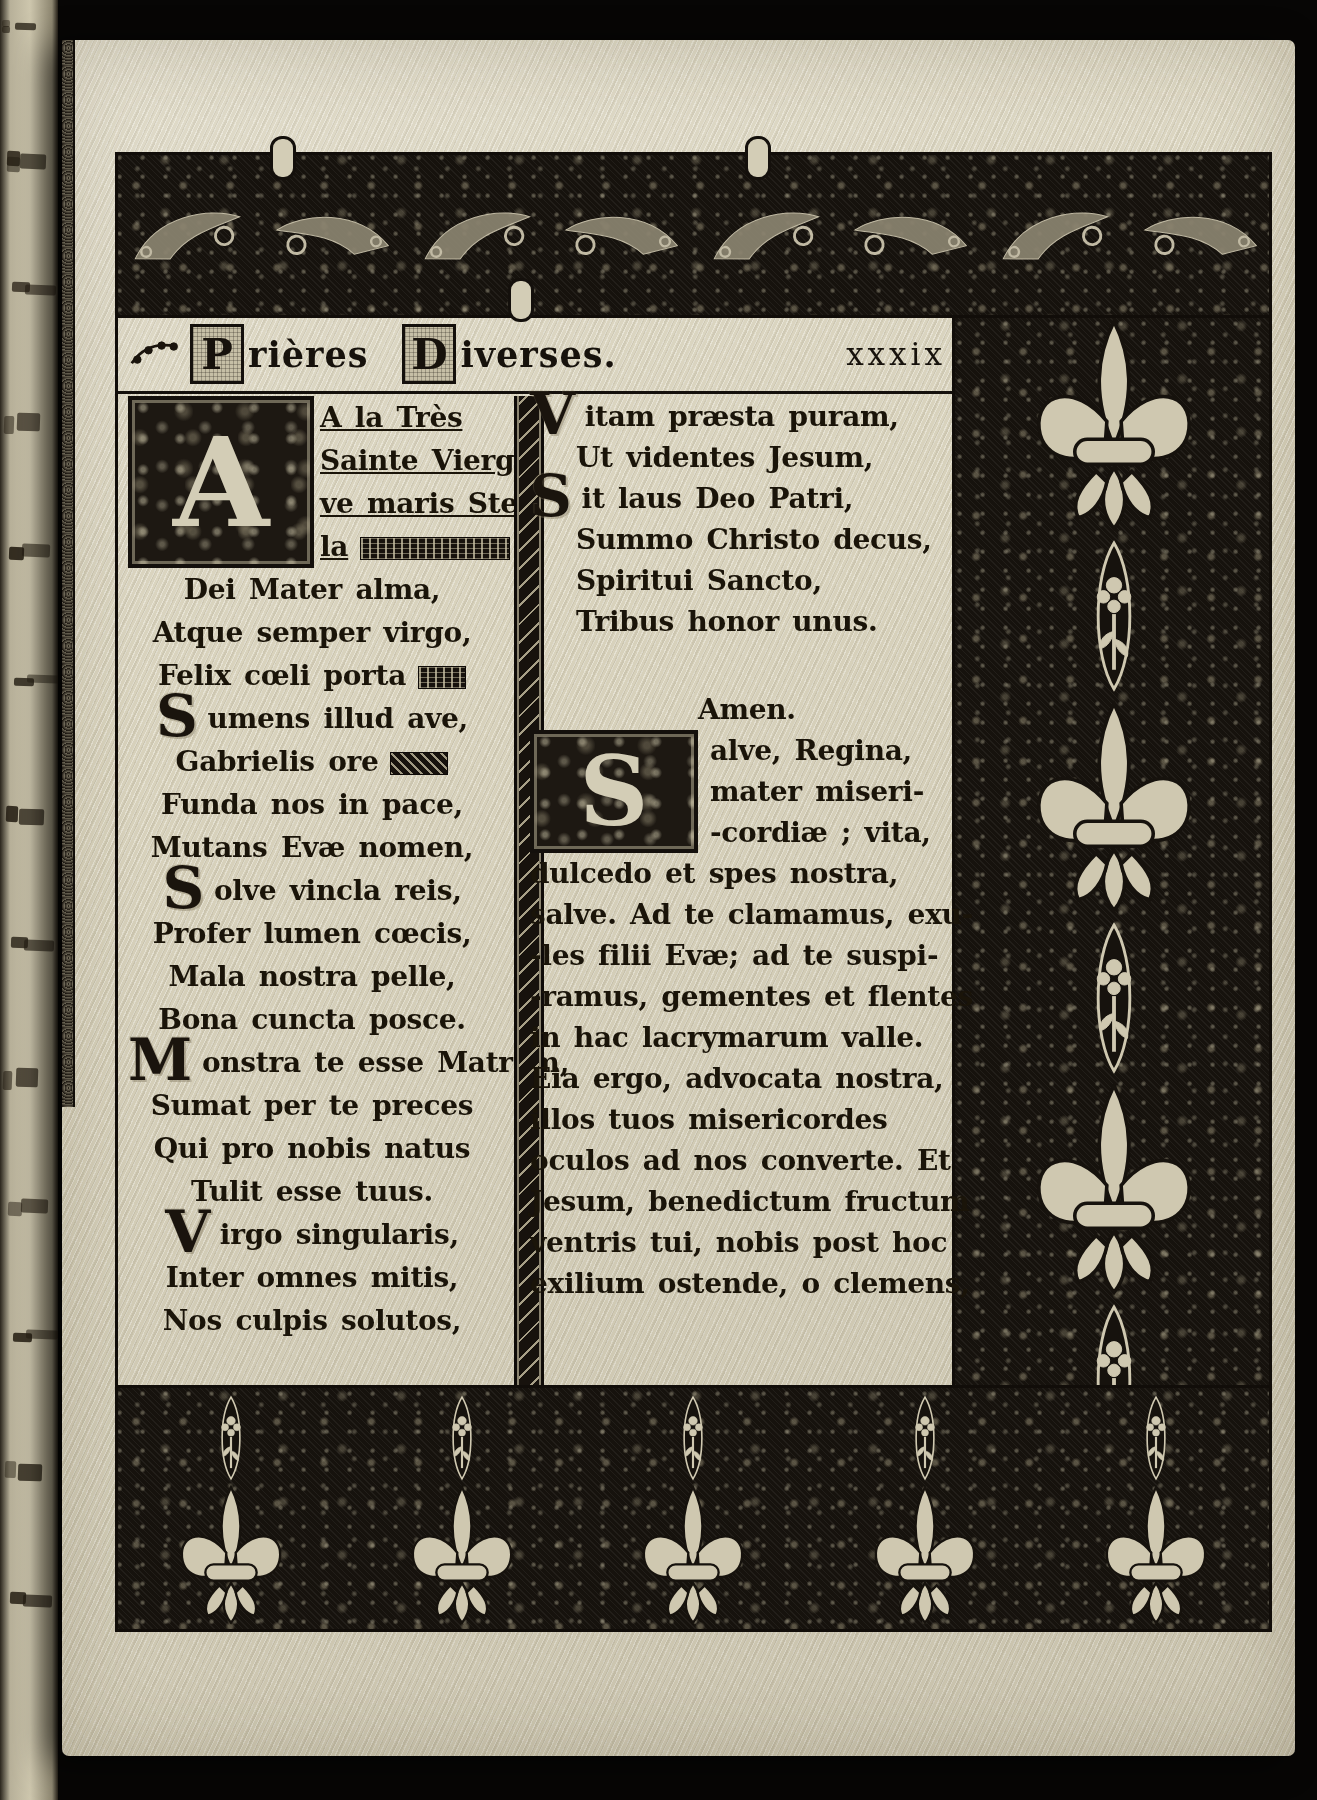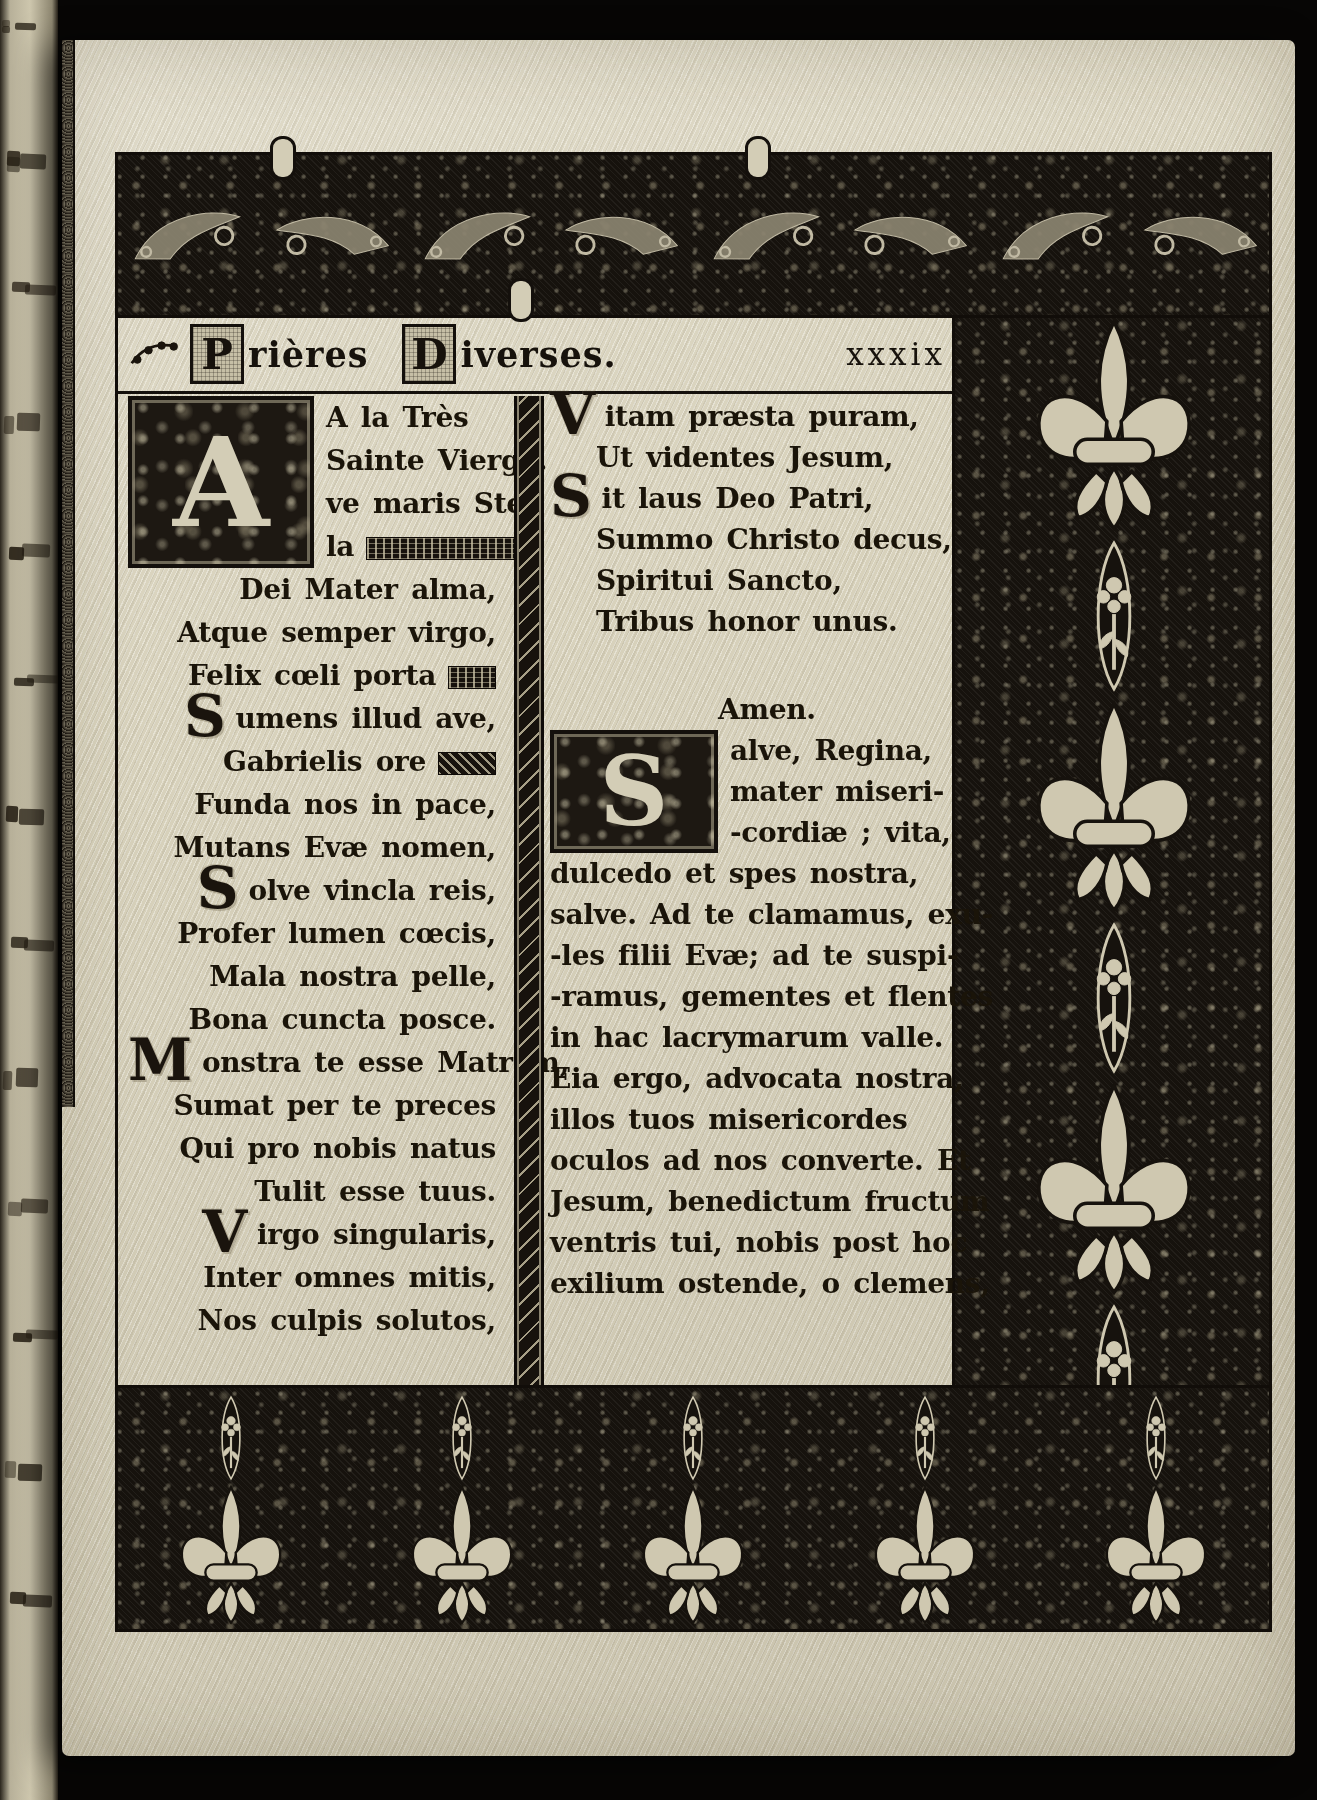--- a/index.html
+++ b/index.html
@@ -63,29 +63,29 @@
     display:flex;align-items:center;justify-content:center;
     font-size:42px;font-weight:700;
   }
   .word-rest{font-size:35px;font-weight:700;letter-spacing:1px;}
   .word-gap{width:34px;}
   .pagenum{margin-left:auto;font-size:31px;font-weight:400;letter-spacing:4px;padding-right:6px;}
   .header-rule{position:absolute;left:56px;top:351px;width:834px;height:3px;background:#14100c;}
   
   .col{position:absolute;top:356px;height:989px;color:#1a1409;font-weight:700;}
   .col-left{left:66px;width:384px;}
-  .col-right{left:488px;width:400px;}
+  .col-right{left:468px;width:400px;}
   .divider{
     position:absolute;left:452px;top:356px;width:30px;height:989px;box-sizing:border-box;
     background:repeating-linear-gradient(135deg,#17120d 0 6px,#a79f86 6px 8px,#17120d 8px 13px);
     border-left:3px solid #0f0b08;border-right:3px solid #0f0b08;
     box-shadow:inset 2px 0 0 #8b8470, inset -2px 0 0 #8b8470;
   }
   .line{height:43px;line-height:43px;font-size:28px;white-space:nowrap;word-spacing:4px;letter-spacing:-0.3px;}
-  .col-left>.lines .line{text-align:right;padding-right:16px;}
+  .col-left>.lines .line{text-align:center;padding-right:16px;}
   .col-right .line{height:41px;line-height:41px;text-align:left;}
   .line.indent{padding-left:46px;}
   .line.center{padding-left:42%;margin-top:47px;}
   .fancy-initial{
     display:inline-block;font-size:58px;line-height:0;vertical-align:-8px;margin-right:10px;
     color:#1a140d;text-shadow:2px 2px 0 rgba(125,115,90,.4), -1px -1px 0 rgba(125,115,90,.3);
   }
   
   .dropcap-row{display:flex;height:172px;}
   .dropcap-box,.block-initial{
@@ -95,21 +95,21 @@
       radial-gradient(circle at 30% 25%, rgba(200,193,165,.5) 2px, rgba(0,0,0,0) 6px),
       radial-gradient(circle at 70% 70%, rgba(200,193,165,.38) 2px, rgba(0,0,0,0) 7px),
       radial-gradient(circle at 15% 80%, rgba(140,132,108,.5) 3px, rgba(0,0,0,0) 9px),
       radial-gradient(circle at 85% 20%, rgba(140,132,108,.45) 3px, rgba(0,0,0,0) 10px);
     background-size:37px 31px,43px 39px,53px 47px,61px 57px;
     display:flex;align-items:center;justify-content:center;
     color:#d3cdb6;
     box-shadow:inset 0 0 0 3px rgba(210,201,172,.45);
   }
   .dropcap-box{width:186px;height:172px;flex:0 0 auto;font-size:124px;font-weight:700;}
-  .dc-lines{flex:1;padding-left:12px;}
+  .dc-lines{flex:1;padding-left:6px;text-decoration:underline;}
   .dc-lines .line{height:43px;line-height:43px;text-align:left;}
   
   .block-row{display:flex;}
   .block-initial{width:168px;height:123px;flex:0 0 auto;font-size:96px;font-weight:700;margin-right:12px;}
   .block-lines{flex:1;}
   
   .filler{
     display:inline-block;vertical-align:middle;height:21px;margin-left:12px;
     background-color:#17120d;
     background-image:repeating-linear-gradient(90deg,rgba(205,197,168,.75) 0 2px,rgba(0,0,0,0) 2px 8px),repeating-linear-gradient(0deg,rgba(205,197,168,.5) 0 1px,rgba(0,0,0,0) 1px 5px);

